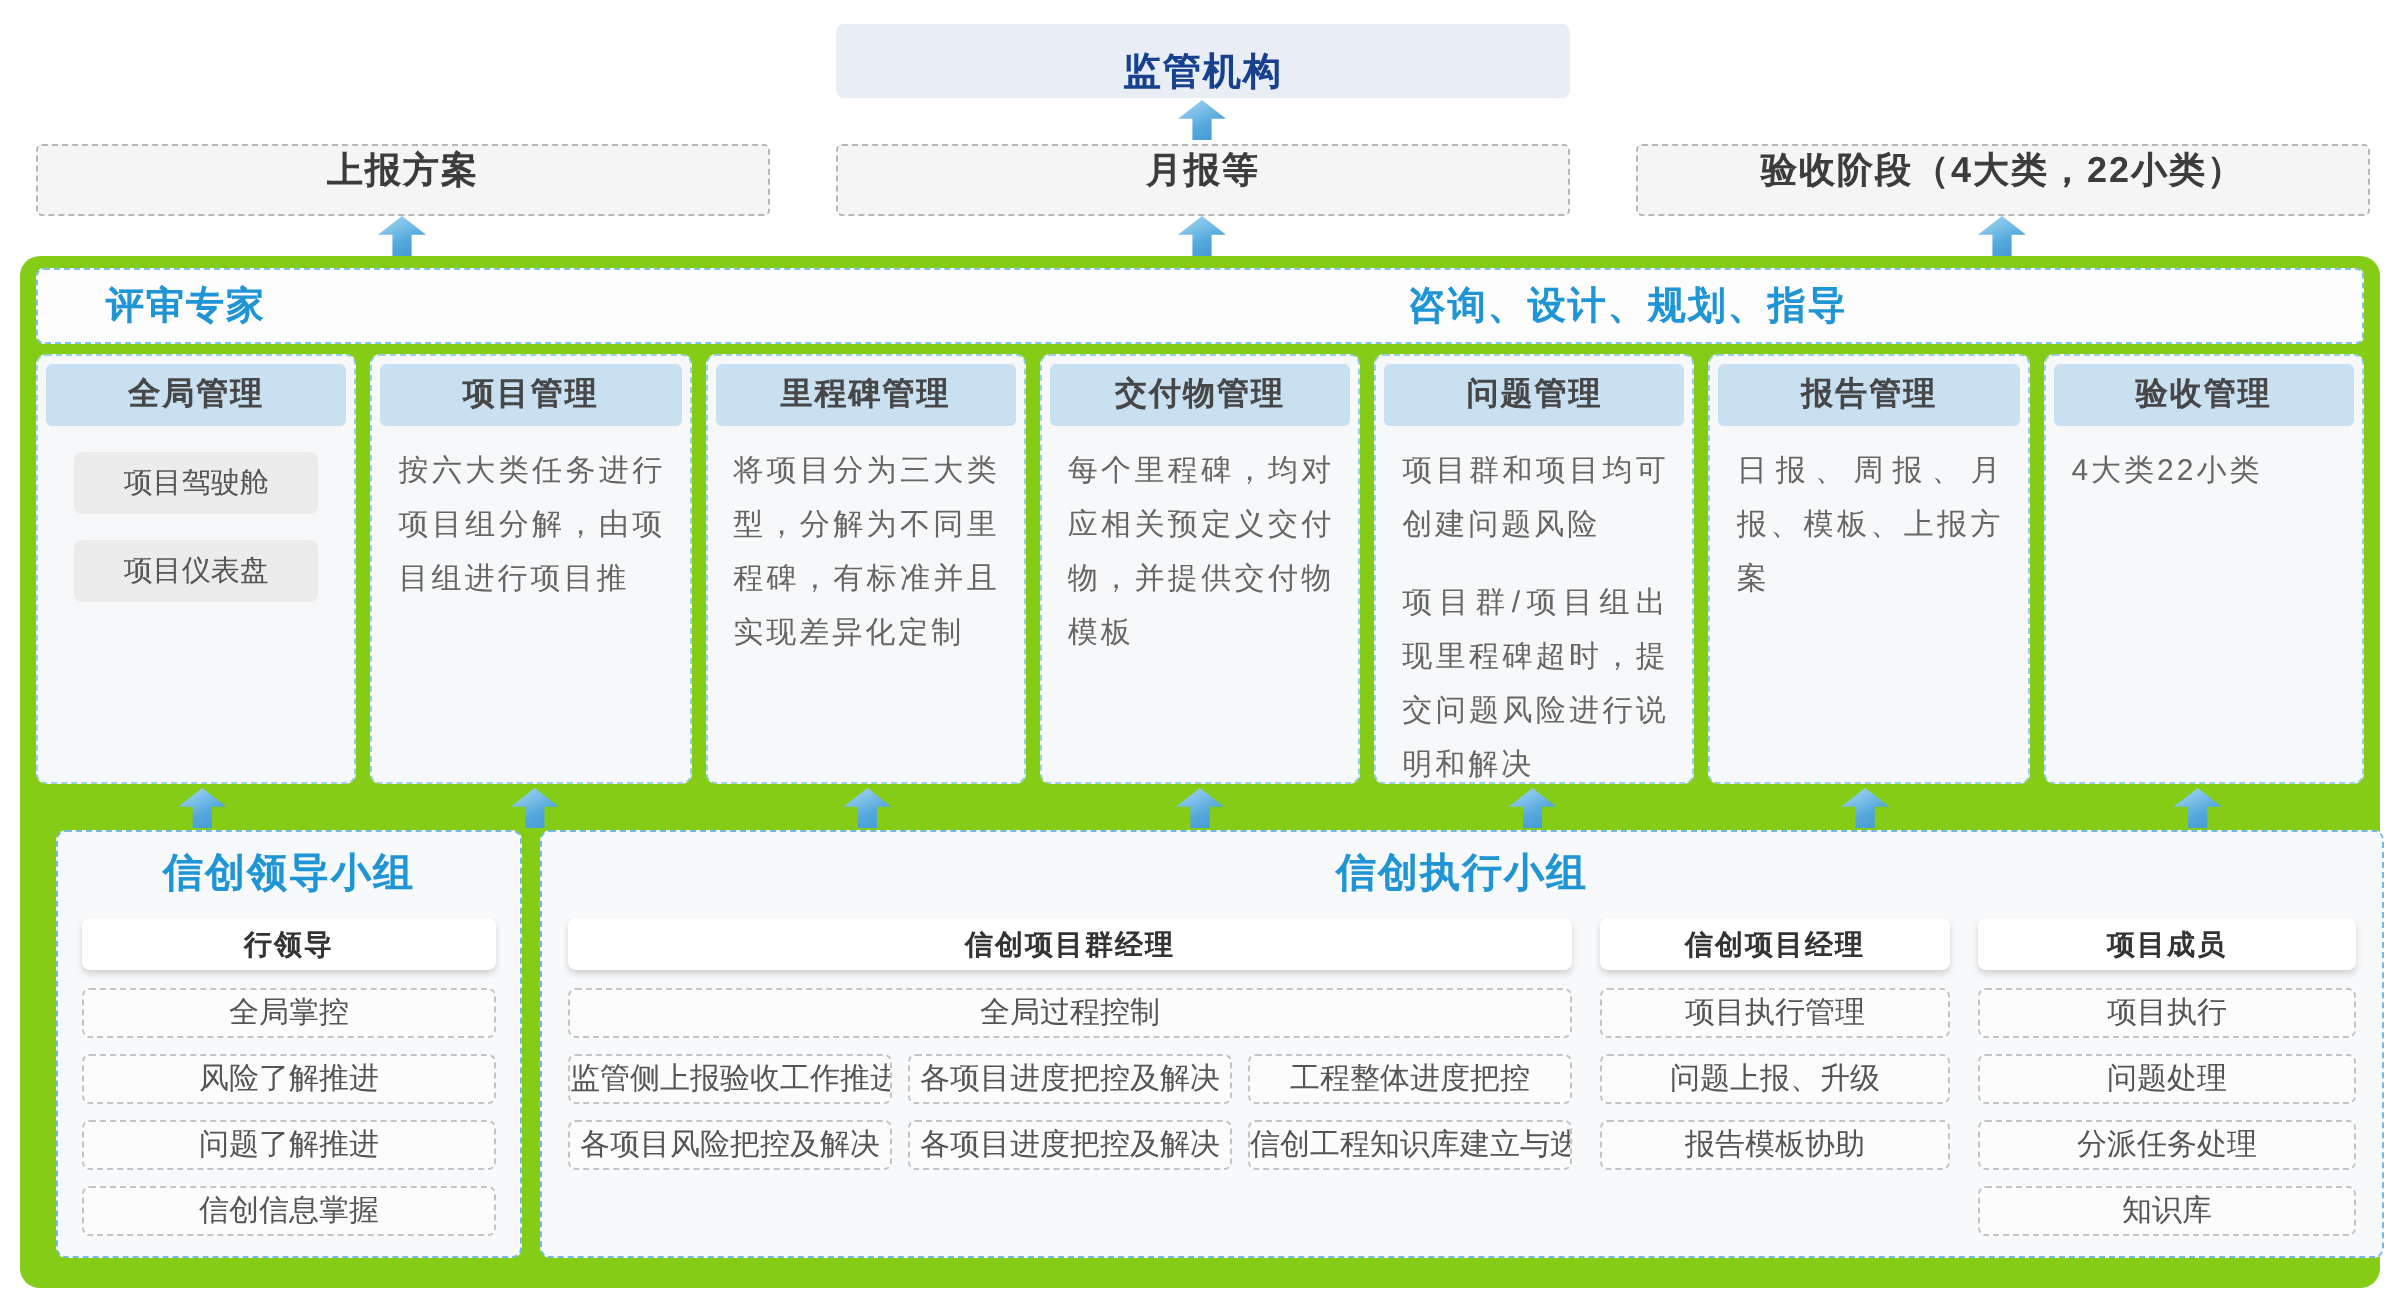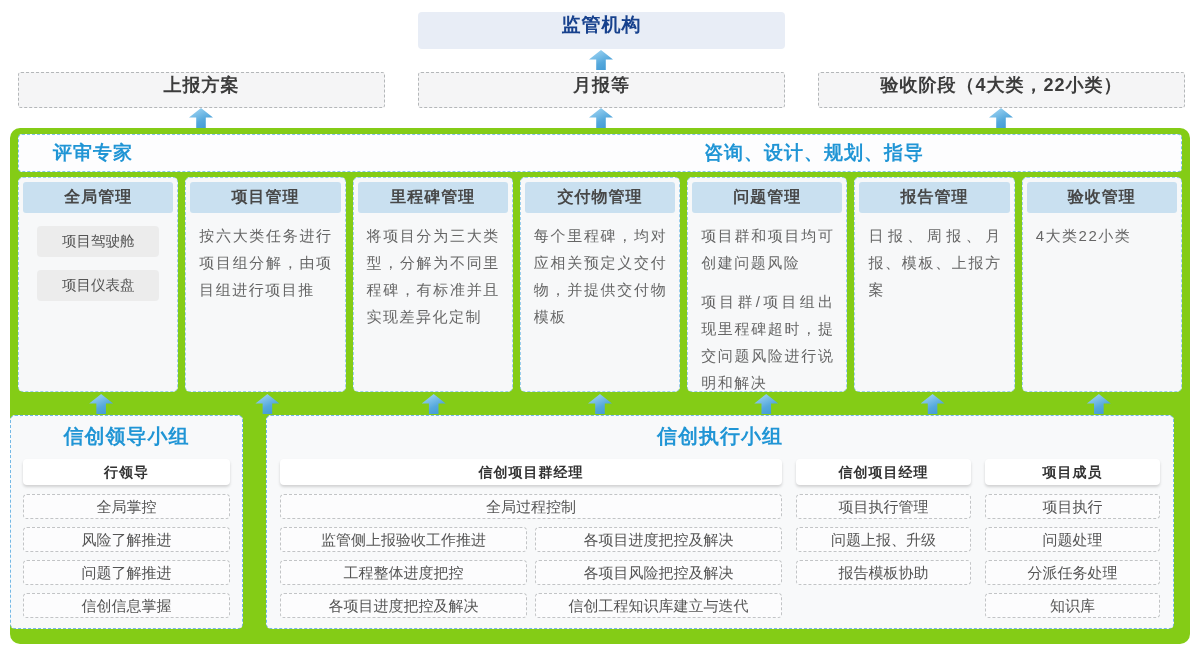--- a/index.html
+++ b/index.html
@@ -8,21 +8,21 @@
     width:1200px; height:650px; background:#ffffff;
     font-family:"Liberation Sans","DejaVu Sans",sans-serif;
     -webkit-font-smoothing:antialiased;
   }
   .canvas { position:relative; width:1200px; height:650px; overflow:hidden; }
 
   
   .regulator {
     position:absolute; left:418px; top:12px; width:367px; height:37px;
     background:#e8edf6; border-radius:4px;
-    display:flex; align-items:flex-start; justify-content:center;
+    display:flex; align-items:flex-end; justify-content:center;
     font-size:19px; font-weight:bold; color:#17418d; letter-spacing:1px;
   }
   .dash-box {
     position:absolute; top:72px; width:367px; height:36px;
     background:#f5f5f6; border:1px dashed #b4b7b9; border-radius:3px;
     display:flex; align-items:flex-start; justify-content:center;
     font-size:18px; font-weight:bold; color:#3c3c3c; letter-spacing:1px;
   }
   .tb1 { left:18px; } .tb2 { left:418px; } .tb3 { left:818px; }
 
@@ -74,43 +74,43 @@
   }
 
   .arrow-row {
     position:absolute; left:8px; top:266px; width:1164px; height:20px;
     display:grid; grid-template-columns:repeat(7,1fr);
   }
   .arrow-cell { display:flex; justify-content:center; align-items:flex-end; }
 
   
   .groups {
-    position:absolute; left:0; top:287px; width:1164px; height:214px;
-    display:flex; gap:23px;
+    position:absolute; left:18px; top:287px; width:1164px; height:214px;
+    display:flex; gap:9px;
   }
   .group { border:1px dashed #74b9e6; background:#f8f9fa; border-radius:5px; }
   .group.leadership { width:233px; padding:4px 12px 0; }
   .group.execution { flex:1; padding:4px 13px 0; }
   .group-title { text-align:center; font-size:20px; font-weight:bold; color:#2095d5; margin:3px 0 9px; letter-spacing:1px; }
   .role-box {
     background:#ffffff; border-radius:4px; box-shadow:0 2px 3px rgba(0,0,0,0.16);
     text-align:center; font-size:14px; font-weight:bold; color:#333;
     height:26px; line-height:26px; margin-bottom:9px; letter-spacing:1px;
   }
   .item {
     border:1px dashed #c2c4c6; background:rgba(255,255,255,0.55); border-radius:4px;
     text-align:center; font-size:15px; color:#555;
     height:25px; line-height:24px; margin-bottom:8px;
     white-space:nowrap; overflow:hidden;
   }
   .exec-cols { display:flex; gap:14px; }
   .sec-pgm { width:502px; }
   .sec-mgr { width:175px; }
   .sec-members { flex:1; }
-  .two-col { display:grid; grid-template-columns:1fr 1fr; column-gap:8px; }
+  .two-col { display:grid; grid-template-columns:1fr 1fr 1fr; column-gap:8px; }
 </style>
 </head>
 <body>
 
 <div class="canvas">
 
   <div class="regulator">
     <span>监管机构</span>
   </div>
   <div class="arrow abs a-reg"></div>

